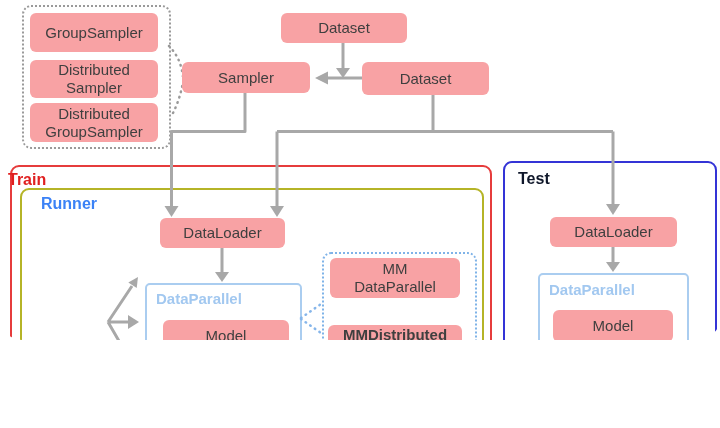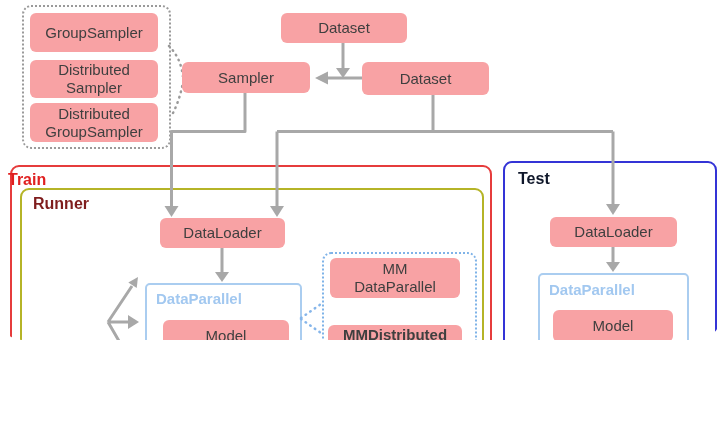--- a/index.html
+++ b/index.html
@@ -70,21 +70,21 @@
 GroupSampler</div>
 
   <div class="node" style="left:281px;top:13px;width:126px;height:30px;">Dataset</div>
   <div class="node" style="left:182px;top:62px;width:128px;height:31px;">Sampler</div>
   <div class="node" style="left:354px;top:62px;width:127px;height:33px;margin-left:8px;">Dataset</div>
 
   <div class="frame" style="left:10px;top:165px;width:478px;height:258px;border:2.5px solid #e63c3c;"></div>
   <div class="frame-label" style="left:8px;top:171px;color:#e02020;">Train</div>
 
   <div class="frame" style="left:20px;top:188px;width:460px;height:227px;border:2.5px solid #b5b427;"></div>
-  <div class="frame-label" style="left:33px;top:195px;color:#7f1d1d;">Runner</div>
+  <div class="frame-label" style="left:41px;top:195px;color:#3b82f6;">Runner</div>
 
   <div class="node" style="left:160px;top:218px;width:125px;height:30px;">DataLoader</div>
 
   <div class="dp-box" style="left:145px;top:283px;width:153px;height:84px;"></div>
   <div class="dp-label" style="left:156px;top:290px;">DataParallel</div>
   <div class="node" style="left:163px;top:320px;width:126px;height:32px;">Model</div>
 
 
   <div class="plain-label" style="left:182px;top:398px;width:80px;">Loss</div>
 

